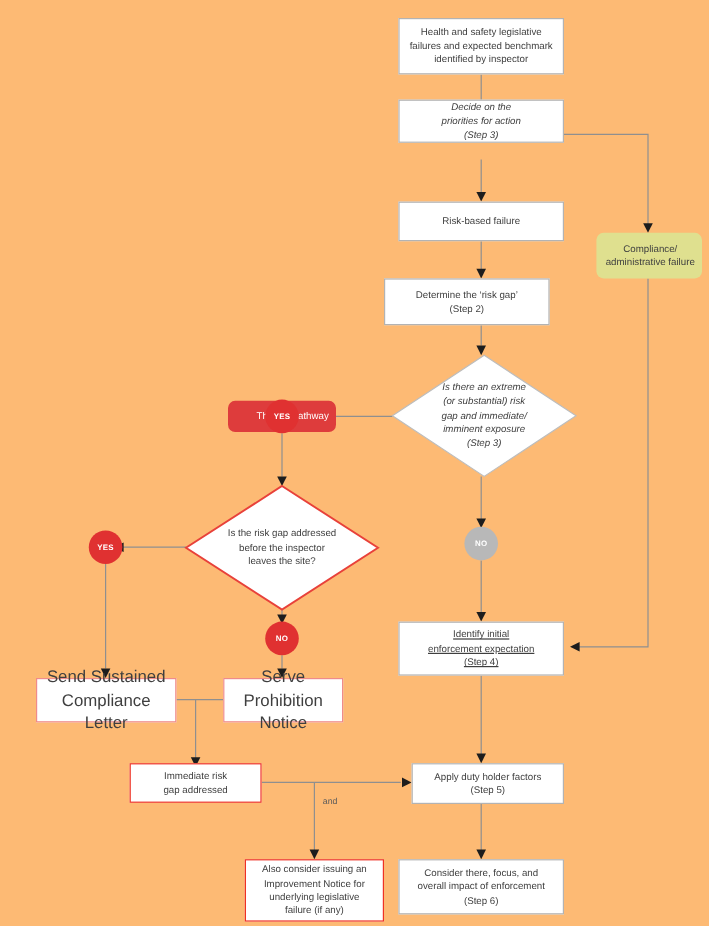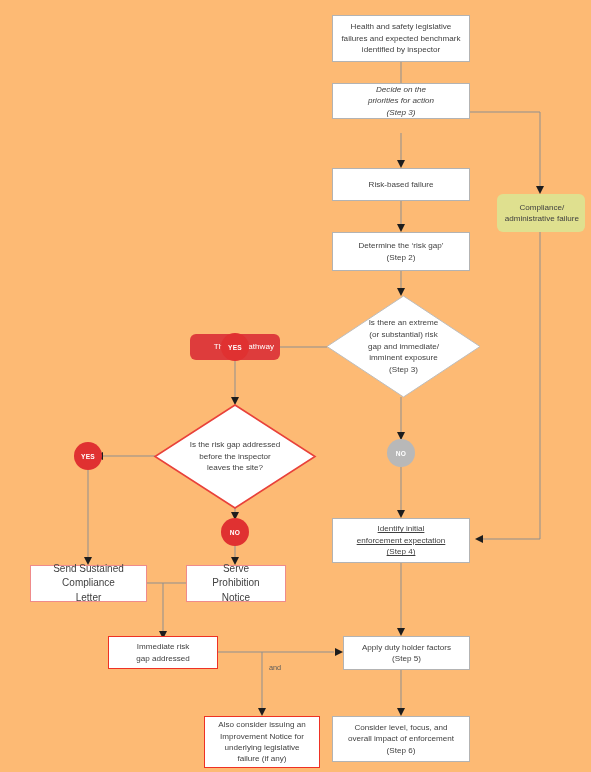--- a/index.html
+++ b/index.html
@@ -42,22 +42,22 @@
   .box {
     background: #ffffff;
     border: 1px solid #b3b3b3;
     font-size: 8.1px;
     padding: 3px 5px;
   }
 
   .box-red {
     background: #ffffff;
     border: 1.6px solid #ef8b8b;
-    font-size: 10px;
-    padding: 3px 21px;
+    font-size: 14px;
+    padding: 3px 5px;
     align-items: center;
   }
 
   .box-red-strong {
     background: #ffffff;
     border: 1.6px solid #ee3124;
     font-size: 8.1px;
     padding: 7px 5px;
   }
 
@@ -208,39 +208,39 @@
       <span>Decide on the</span><br>
       <span>priorities for action</span><br>
       <span>(Step 3)</span>
     </span>
   </div>
 
   <div class="node box" style="left:332px; top:168px; width:138px; height:33px;">
     <span>Risk-based failure</span>
   </div>
 
-  <div class="node box" style="left:332px; top:232px; width:138px; height:39px;">
+  <div class="node box" style="left:320px; top:232px; width:138px; height:39px;">
     <span>
       <span>Determine the ‘risk gap’</span><br>
       <span>(Step 2)</span>
     </span>
   </div>
 
   <div class="node pill pill-olive" style="left:497px; top:194px; width:88px; height:38px;">
     <span>
       <span>Compliance/</span><br>
       <span>administrative failure</span>
     </span>
   </div>
 
   <div class="node pill pill-red" style="left:190px; top:294px; width:90px; height:26px;margin-top:40px;">
     <span>The red pathway</span>
   </div>
 
-  <div class="diamond-wrap" style="left:327px; top:296px; width:153px; height:101px;">
+  <div class="diamond-wrap" style="left:327px; top:296px; width:153px; height:101px;font-style:italic;">
     <svg width="153" height="101" viewBox="0 0 153 101">
       <polygon points="76.5,0 153,50.5 76.5,101 0,50.5" fill="#ffffff" stroke="#bdbdbd" stroke-width="1"></polygon>
     </svg>
     <div class="diamond-label">
       <span>
         <span>Is there an extreme</span><br>
         <span>(or substantial) risk</span><br>
         <span>gap and immediate/</span><br>
         <span>imminent exposure</span><br>
         <span>(Step 3)</span>
@@ -317,21 +317,21 @@
     <span>
       <span>Also consider issuing an</span><br>
       <span>Improvement Notice for</span><br>
       <span>underlying legislative</span><br>
       <span>failure (if any)</span>
     </span>
   </div>
 
   <div class="node box" style="left:332px; top:716px; width:138px; height:46px;">
     <span>
-      <span>Consider level, focus, and</span><br>
+      <span>Consider there, focus, and</span><br>
       <span>overall impact of enforcement</span><br>
       <span>(Step 6)</span>
     </span>
   </div>
 
   <div class="edge-label" style="left:269px; top:663px;">
     <span>and</span>
   </div>
 
 </div>

